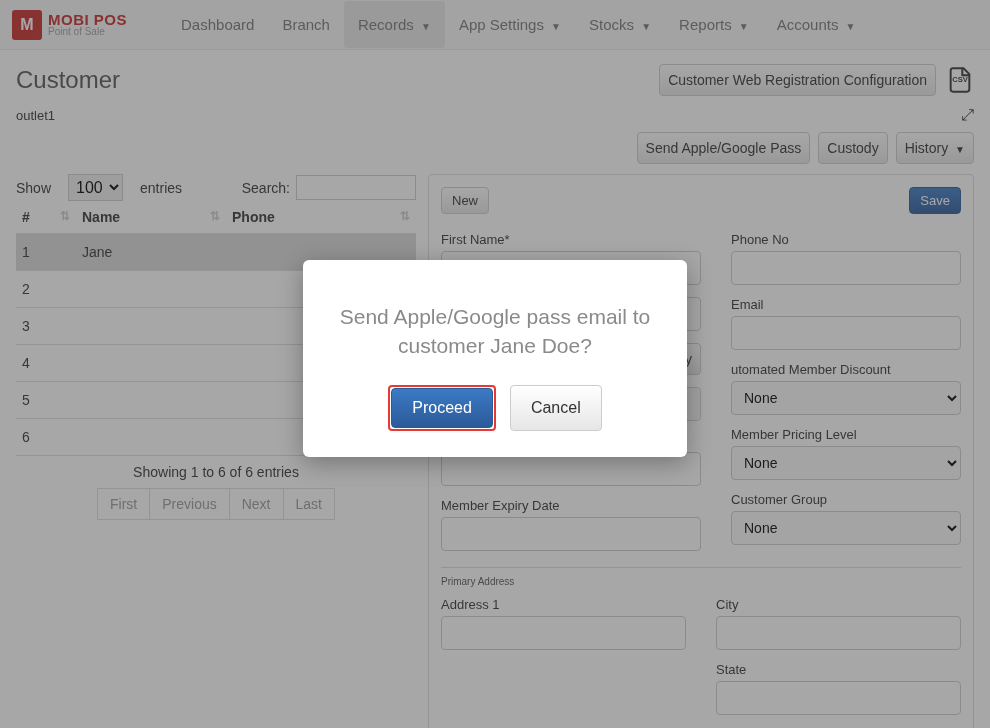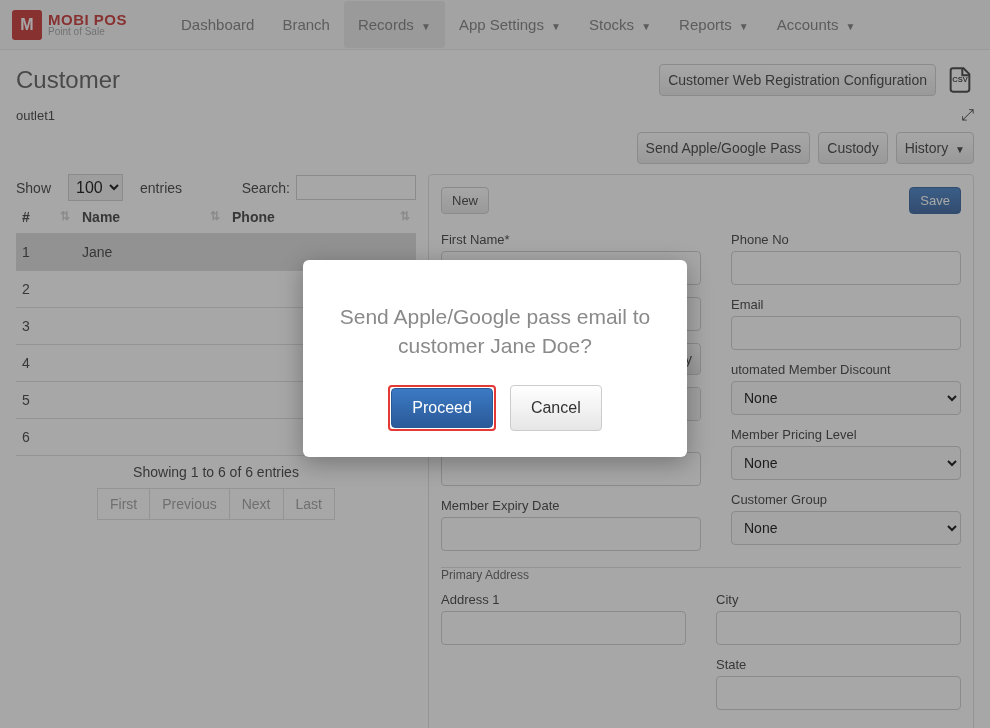--- a/index.html
+++ b/index.html
@@ -43,21 +43,21 @@
 .btn-primary{background:linear-gradient(#3b7ac4,#2b5a99);color:#fff;border:1px solid #2b5a99}
 .form-grid{display:flex;gap:30px}
 .form-col{flex:1;display:flex;flex-direction:column}
 .form-group{margin-bottom:12px}
 .form-label{font-weight:400;font-size:13px;display:block;margin-bottom:4px}
 .form-input{width:100%;height:34px;border:1px solid #ccc;border-radius:4px;padding:6px;font-size:14px;background:#fff}
 .seg{display:flex;border:1px solid #ccc;border-radius:4px;overflow:hidden;width:260px}
 .seg-btn{flex:1;padding:8px;text-align:center;background:#f5f5f5;cursor:pointer}
 .seg-btn.active{background:#d5d5d5}
 .form-select{width:100%;height:34px;border:1px solid #ccc;border-radius:4px;background:#f9f9f9;padding:0 8px;font-size:14px}
-.section-hdr{border-top:1px solid #ddd;margin-top:4px;color:#555;font-size:12px;margin-bottom:10px}
+.section-hdr{border-top:1px solid #ddd;padding-top:8px;margin-top:4px;color:#555;font-size:10px;margin-bottom:10px}
 .overlay{position:absolute;inset:0;background:rgba(60,60,60,0.45);display:flex;align-items:flex-start;justify-content:center;padding-top:260px}
 .modal{background:#fff;border-radius:6px;width:384px;padding:42px 26px 26px;box-shadow:0 6px 24px rgba(0,0,0,.3)}
 .modal-msg{font-size:21px;color:#8a8a8a;text-align:center;font-weight:300;margin-bottom:24px;line-height:1.4}
 .modal-btns{display:flex;justify-content:center;gap:14px}
 .modal .btn{padding:10px 20px;font-size:16px}
 .proceed-wrap{border:2px solid #e53935;display:inline-block;border-radius:4px;padding:1px}
 </style>
 </head>
 <body>
 

